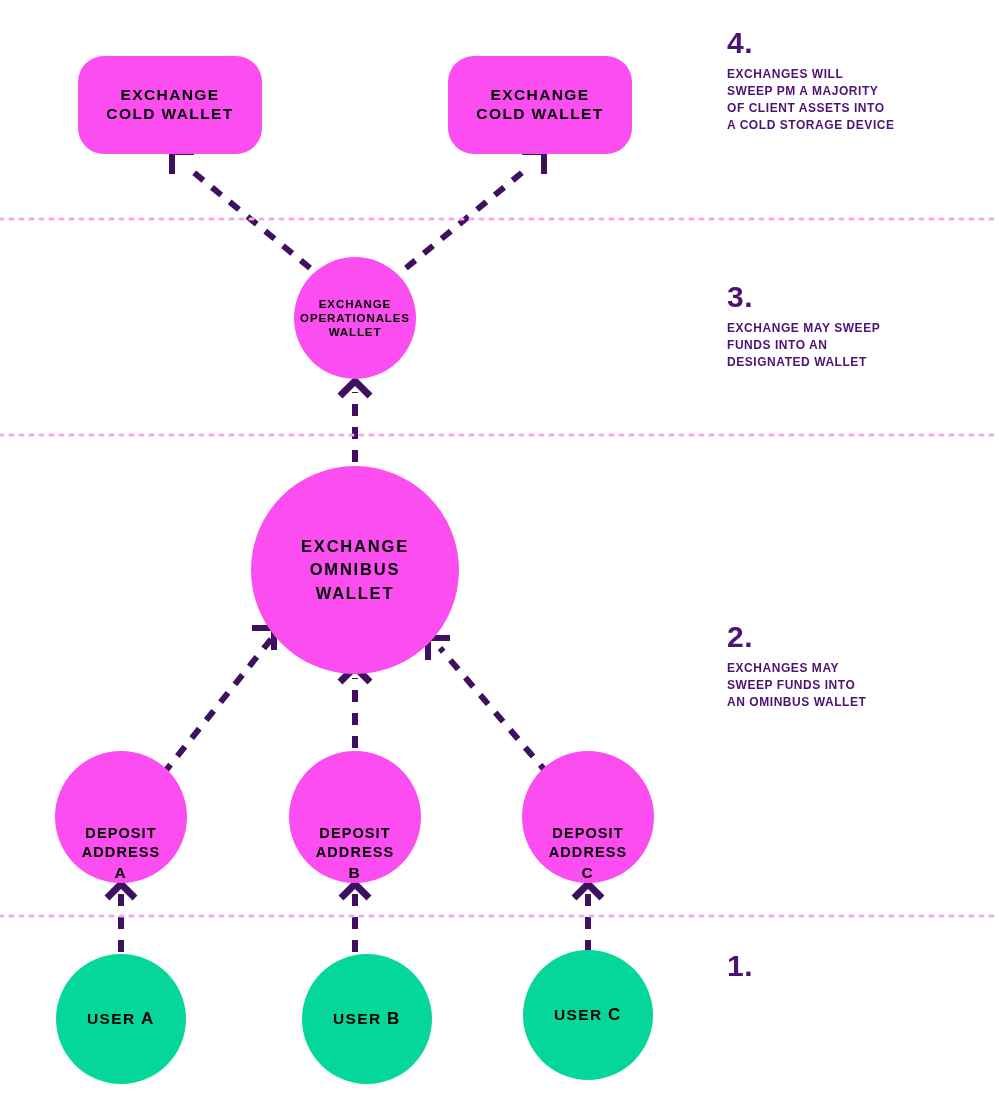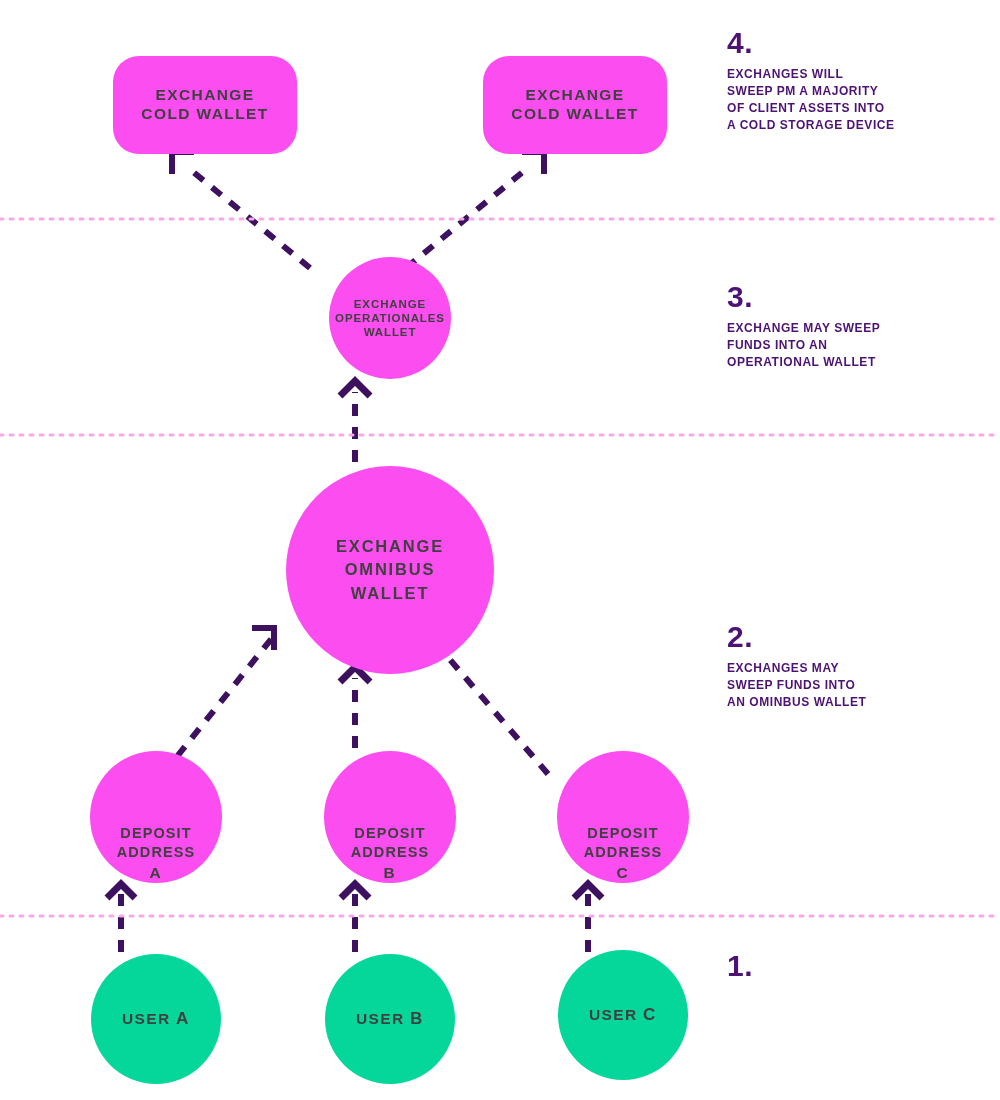--- a/index.html
+++ b/index.html
@@ -39,24 +39,23 @@
   }
 
   
   .node {
     position: absolute;
     z-index: 3;
     display: flex;
     align-items: center;
     justify-content: center;
     text-align: center;
-    color: #404040;
+    color: #000000;
     letter-spacing: 1.4px;
     line-height: 1.22;
-    margin-left: 35px;
   }
   .node .label {
     display: block;
     white-space: pre-line;
     font-weight: 700;
   }
   .node .tag {
     font-weight: 900;
     letter-spacing: 1.6px;
   }
@@ -225,41 +224,41 @@
 
   <div class="node circle deposit" style="left:522px; top:751px;">
     <span class="label"><span>DEPOSIT
 ADDRESS</span><span class="tag">C</span></span>
   </div>
 
   <div class="node circle user" style="left:56px; top:954px;">
     <span class="label"><span>USER </span><span class="tag">A</span></span>
   </div>
 
-  <div class="node circle user" style="left:290px; top:954px;">
+  <div class="node circle user" style="left:302px; top:954px;">
     <span class="label"><span>USER </span><span class="tag">B</span></span>
   </div>
 
   <div class="node circle user" style="left:523px; top:950px;">
     <span class="label"><span>USER </span><span class="tag">C</span></span>
   </div>
 
   <div class="step" style="left:727px; top:28px;">
     <span class="num">4.</span>
     <span class="body">EXCHANGES WILL
 SWEEP PM A MAJORITY
 OF CLIENT ASSETS INTO
 A COLD STORAGE DEVICE</span>
   </div>
 
   <div class="step" style="left:727px; top:282px;">
     <span class="num">3.</span>
     <span class="body">EXCHANGE MAY SWEEP
 FUNDS INTO AN
-OPERATIONAL WALLET</span>
+DESIGNATED WALLET</span>
   </div>
 
   <div class="step" style="left:727px; top:622px;">
     <span class="num">2.</span>
     <span class="body">EXCHANGES MAY
 SWEEP FUNDS INTO
 AN OMINBUS WALLET</span>
   </div>
 
   <div class="step" style="left:727px; top:951px;">

